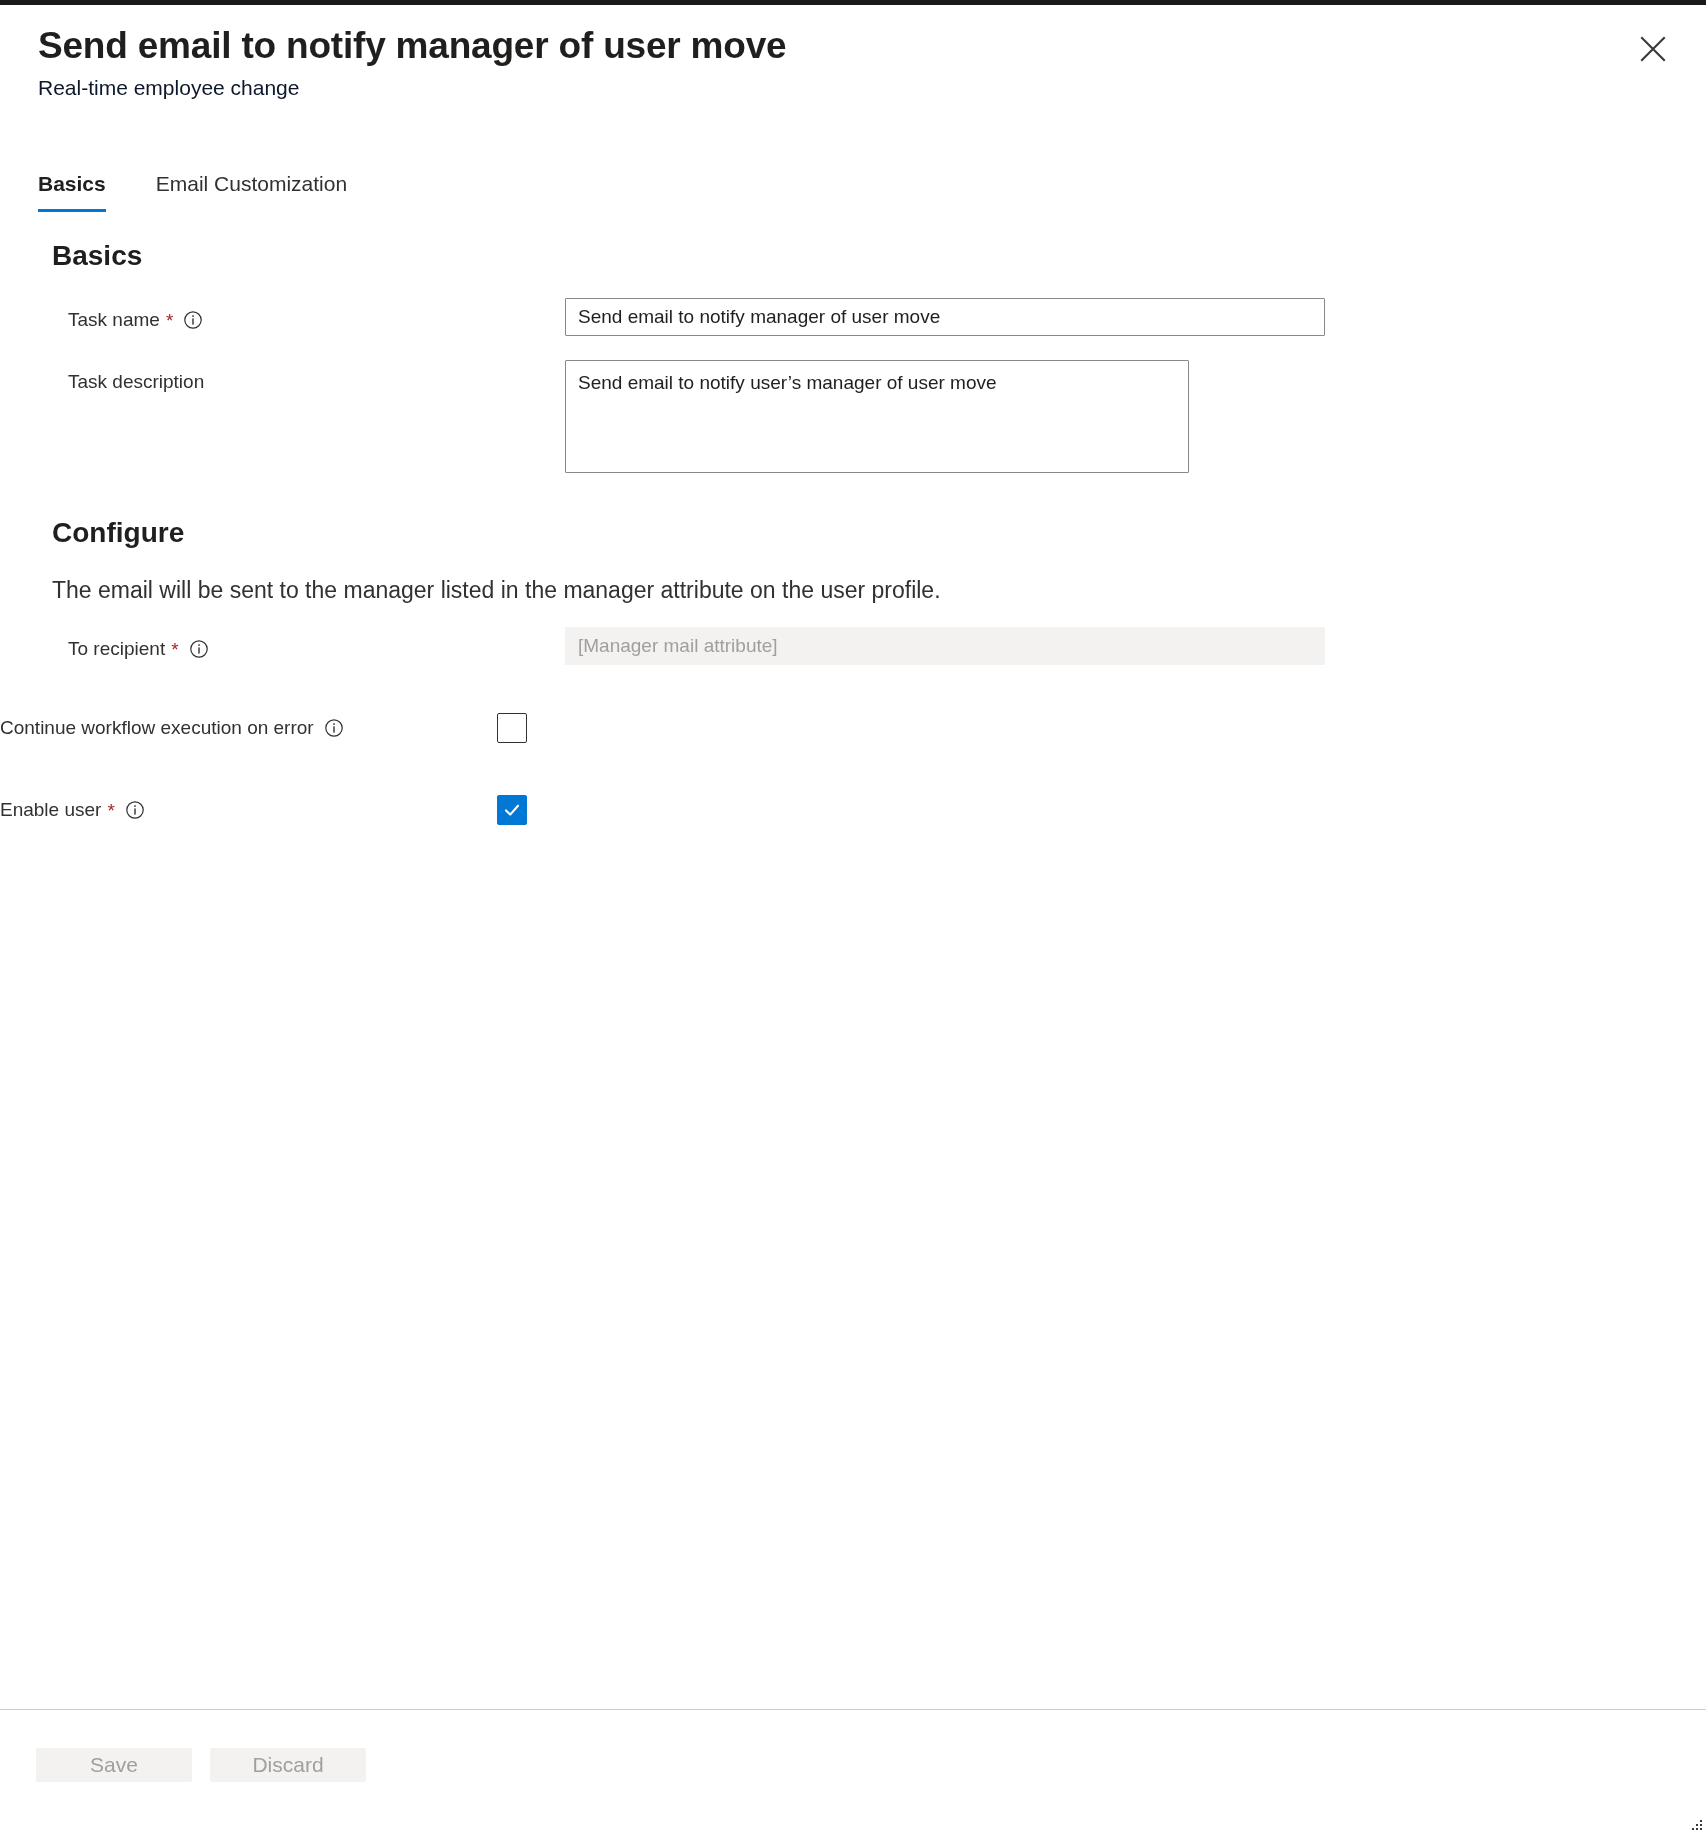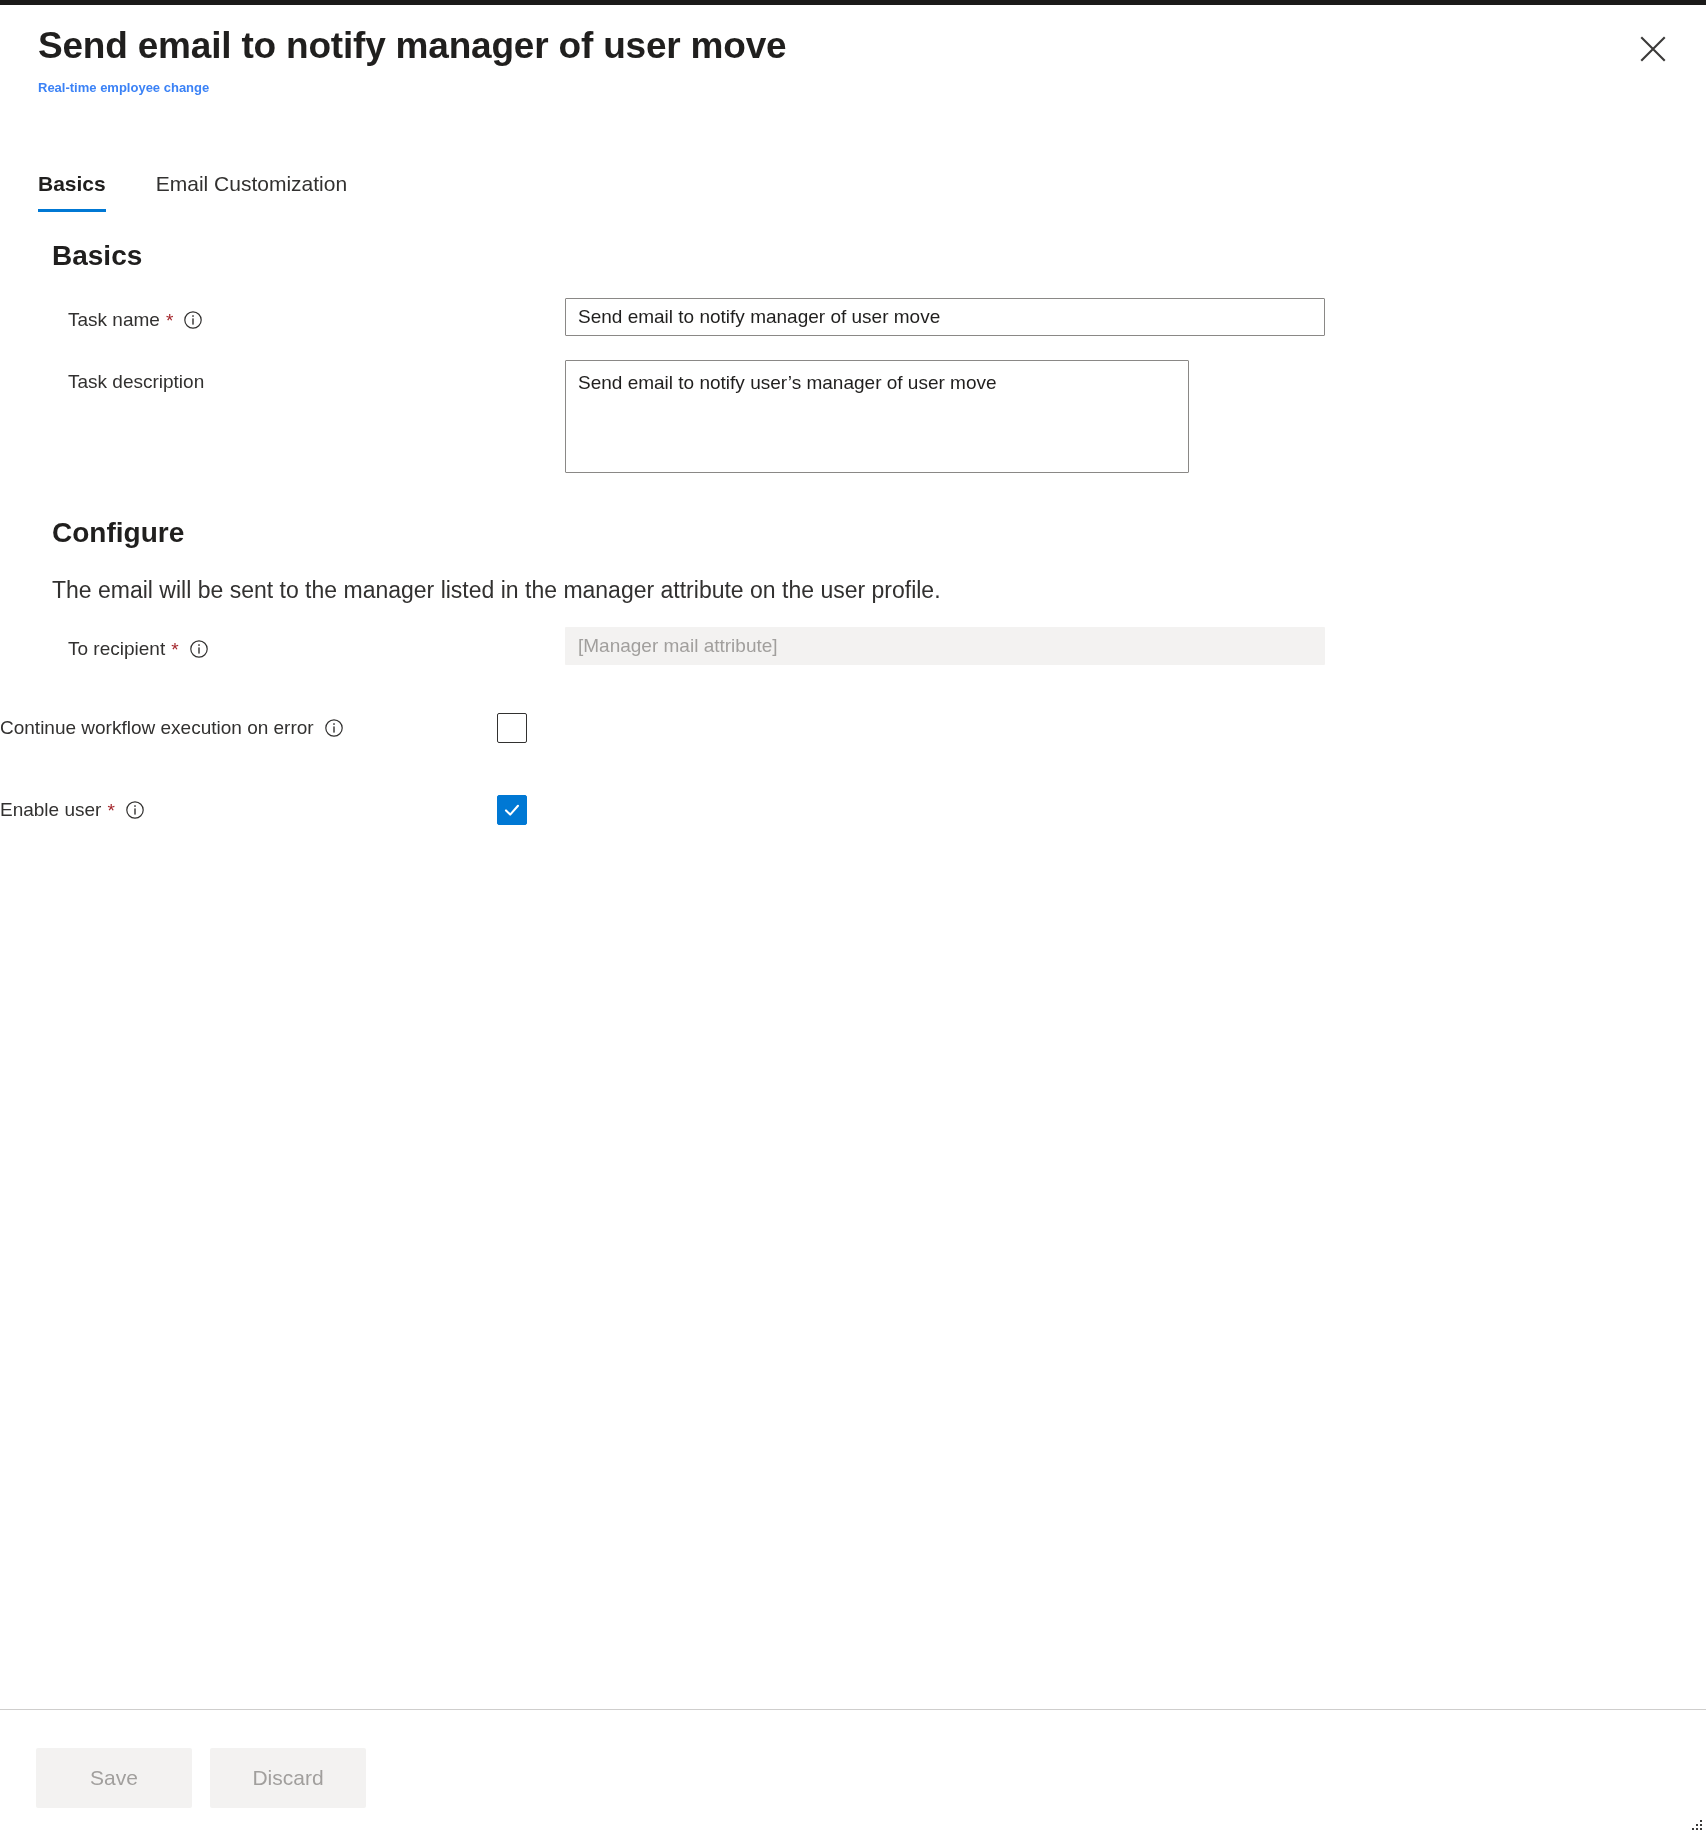--- a/index.html
+++ b/index.html
@@ -40,25 +40,24 @@
   }
   .title {
     font-size: 37px;
     font-weight: 600;
     line-height: 46px;
     color: #201f1e;
     letter-spacing: -0.2px;
     margin: 0;
   }
   .subtitle {
-    font-size: 13px;
-    color: #3b82f6;
+    font-size: 21px;
+    color: #0f172a;
     line-height: 26px;
     margin-top: 6px;
-    font-weight: bold;
   }
 
   .close-btn {
     position: absolute;
     right: 26px;
     top: 22px;
     width: 54px;
     height: 54px;
     display: flex;
     align-items: center;
@@ -255,21 +254,21 @@
     width: 1706px;
     height: 124px;
     display: flex;
     align-items: flex-start;
     padding: 38px 0 0 36px;
     box-sizing: border-box;
     gap: 18px;
   }
   .footer-btn {
     min-width: 156px;
-    height: 60px;
+    height: 34px;
     background: #f3f2f1;
     border: none;
     font-family: "Liberation Sans", sans-serif;
     font-size: 21px;
     color: #a19f9d;
     cursor: default;
     border-radius: 2px;
     padding: 0 18px;
   }
 

